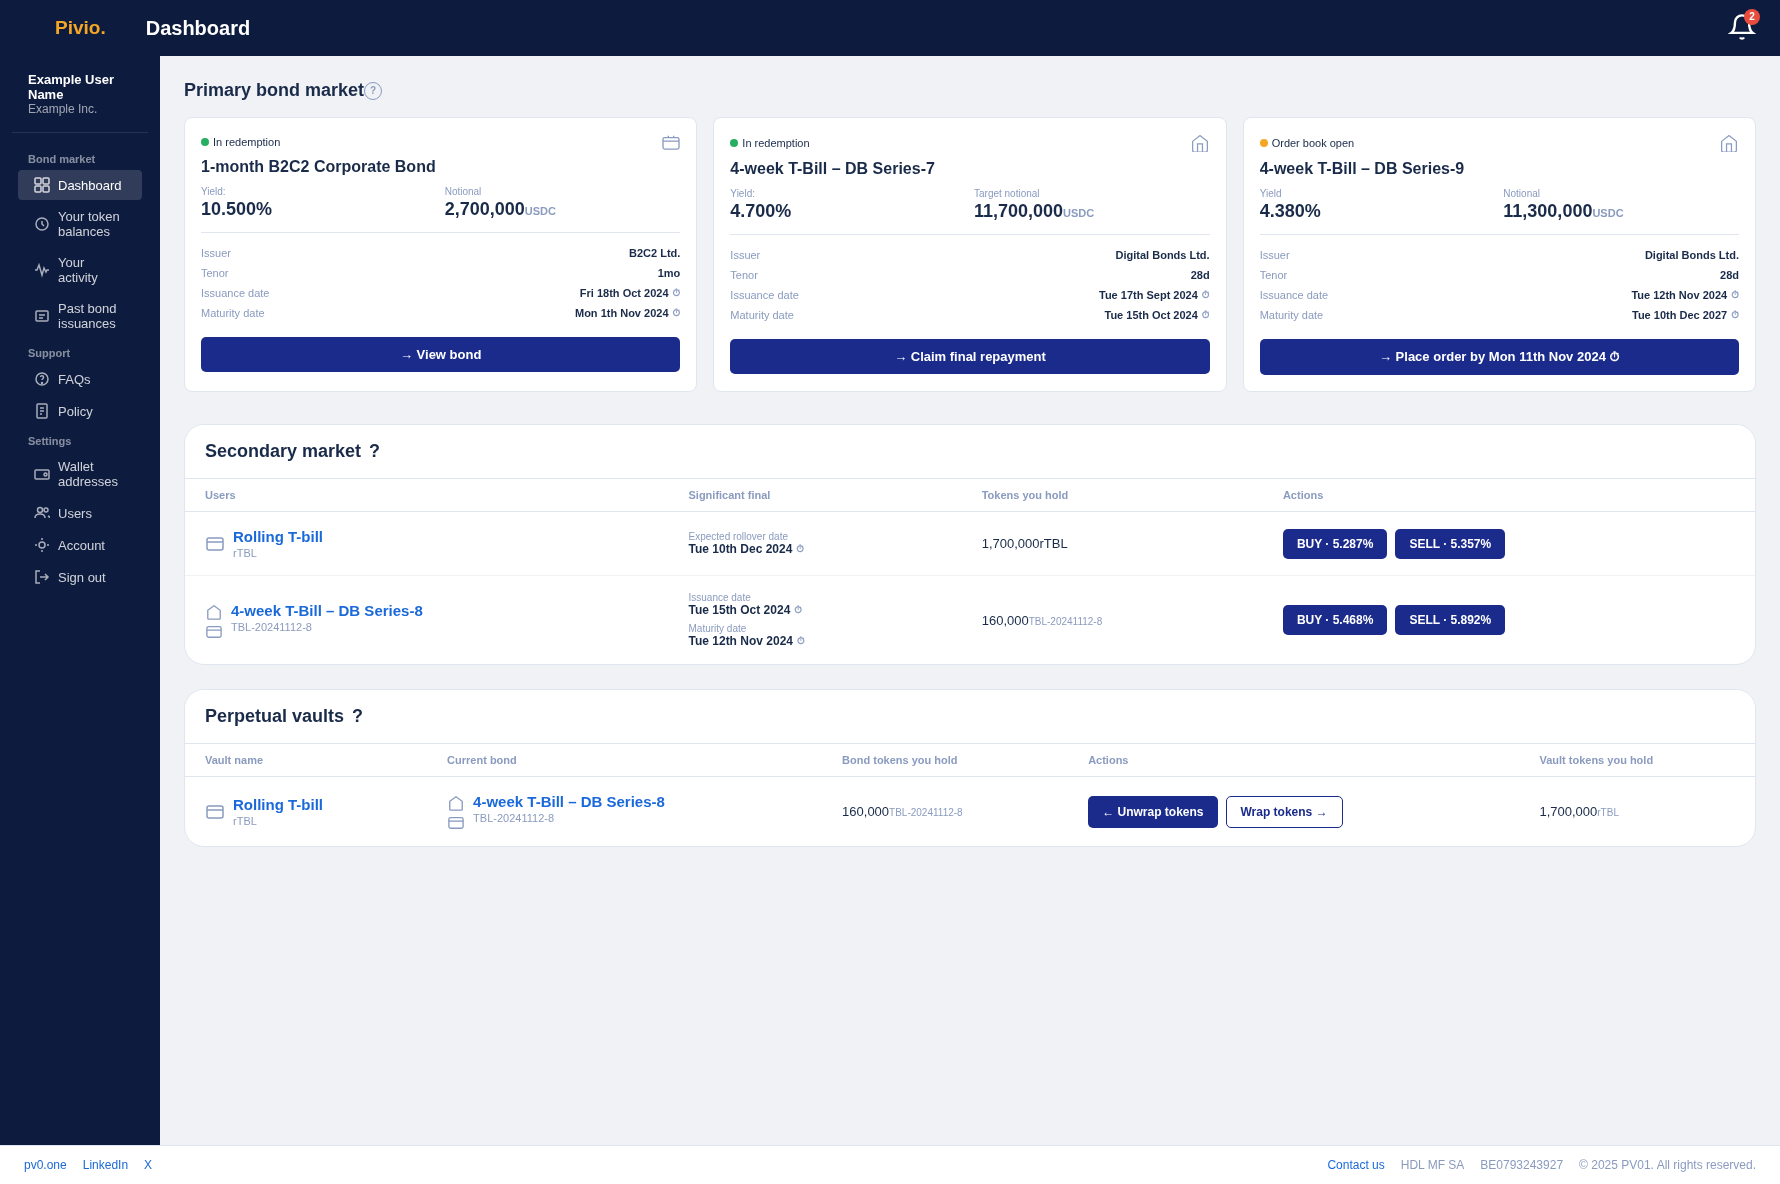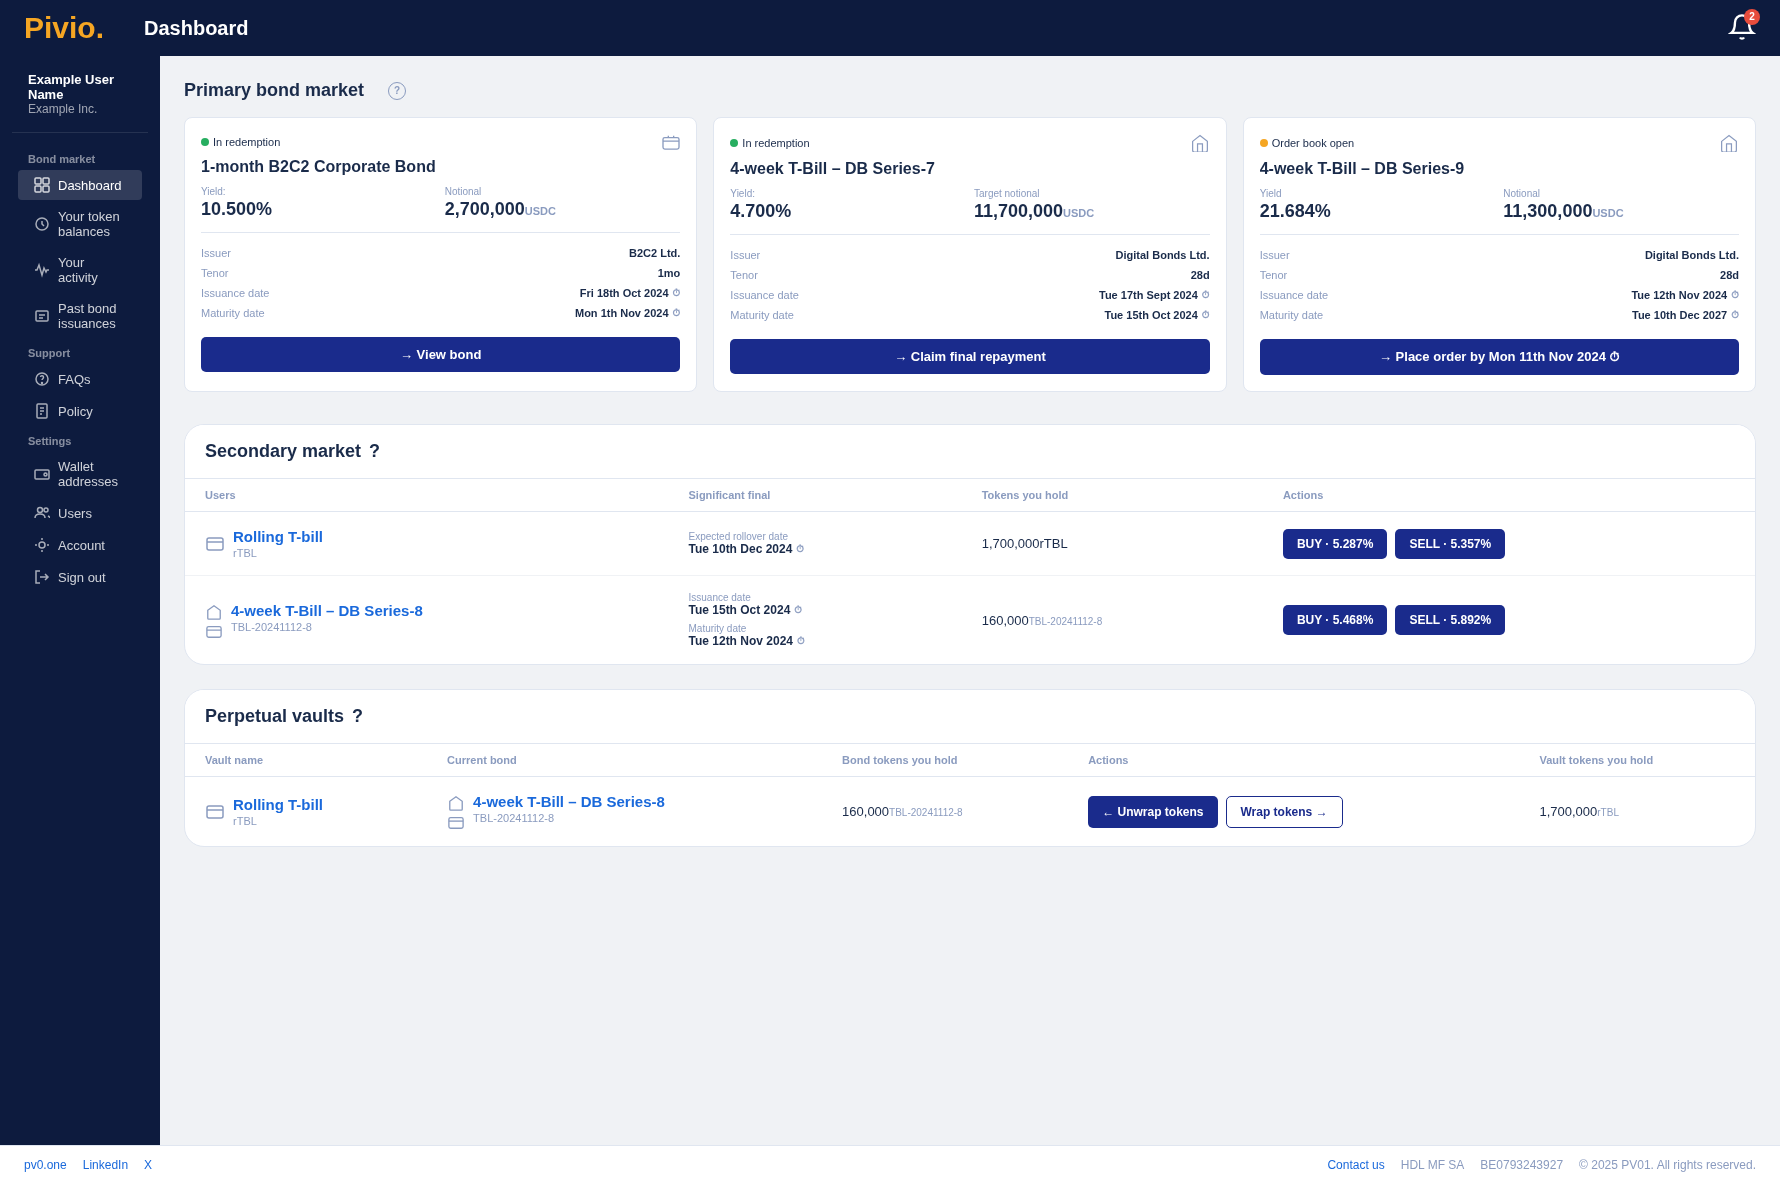--- a/index.html
+++ b/index.html
@@ -1,21 +1,21 @@
 <!DOCTYPE html>
 <html><head>
   <meta charset="utf-8">
   <style>
     * { box-sizing: border-box; margin: 0; padding: 0; }
     body { font-family: -apple-system, BlinkMacSystemFont, 'Segoe UI', sans-serif; background: #f0f2f5; color: #1a2b4a; font-size: 13px; }
 
     
     .app { display: flex; flex-direction: column; min-height: 100vh; }
     .header { background: #0d1b3e; color: white; display: flex; align-items: center; padding: 0 24px; height: 56px; flex-shrink: 0; }
-    .header-logo { font-size: 30px; font-weight: 800; color: #f5a623; margin-right: 40px; }
+    .header-logo { font-size: 19px; font-weight: 800; color: #f5a623; margin-right: 40px; margin-left: 31px; }
     .header-title { font-size: 20px; font-weight: 600; color: white; flex: 1; }
     .header-bell { position: relative; cursor: pointer; }
     .header-bell svg { width: 28px; height: 28px; fill: none; stroke: white; stroke-width: 2; }
     .header-bell-badge { position: absolute; top: -4px; right: -4px; background: #e74c3c; color: white; font-size: 10px; border-radius: 50%; width: 16px; height: 16px; display: flex; align-items: center; justify-content: center; font-weight: 700; }
 
     .body { display: flex; flex: 1; }
 
     
     .sidebar { width: 160px; background: #0d1b3e; color: white; padding: 16px 12px; flex-shrink: 0; display: flex; flex-direction: column; }
     .sidebar-user { padding: 0 16px 16px; border-bottom: 1px solid rgba(255,255,255,0.1); margin-bottom: 12px; }
@@ -24,21 +24,21 @@
     .sidebar-section-label { font-size: 11px; font-weight: 700; color: rgba(255,255,255,0.5); padding: 8px 16px 4px; text-transform: none; }
     .sidebar-item { display: flex; align-items: center; gap: 8px; padding: 7px 16px; cursor: pointer; font-size: 13px; color: rgba(255,255,255,0.8); transition: background 0.15s; border-radius: 4px; margin: 1px 6px; }
     .sidebar-item.active { background: rgba(255,255,255,0.15); color: white; }
     .sidebar-item-icon { width: 16px; height: 16px; flex-shrink: 0; opacity: 0.8; }
     .sidebar-spacer { flex: 1; }
 
     
     .main { flex: 1; padding: 24px; overflow-y: auto; background: #f0f2f5; }
 
     
-    .section-heading { display: flex; align-items: center; gap: 24px; font-size: 18px; font-weight: 700; color: #1a2b4a; margin-bottom: 16px; }
+    .section-heading { display: flex; align-items: center; gap: 0; font-size: 18px; font-weight: 700; color: #1a2b4a; margin-bottom: 16px; }
     .section-heading .info-icon { width: 18px; height: 18px; border-radius: 50%; border: 1.5px solid #8a9bbf; display: flex; align-items: center; justify-content: center; font-size: 10px; color: #8a9bbf; cursor: pointer; }
 
     
     .primary-cards { display: grid; grid-template-columns: repeat(3, 1fr); gap: 16px; margin-bottom: 32px; }
     .bond-card { background: white; border-radius: 8px; padding: 16px; border: 1px solid #e0e6f0; }
     .bond-card-status { display: flex; align-items: center; gap: 6px; font-size: 11px; margin-bottom: 8px; justify-content: space-between; }
     .status-dot { width: 8px; height: 8px; border-radius: 50%; flex-shrink: 0; }
     .status-dot.green { background: #27ae60; }
     .status-dot.yellow { background: #f5a623; }
     .bond-card-title { font-size: 16px; font-weight: 700; color: #1a2b4a; margin-bottom: 10px; }
@@ -303,21 +303,21 @@
             </div>
             <svg width="20" height="18" viewBox="0 0 24 22" fill="none" stroke="#8a9bbf" stroke-width="1.5">
                 <path d="M3 9l9-7 9 7v11a2 2 0 0 1-2 2H5a2 2 0 0 1-2-2z"></path>
                 <polyline points="9,22 9,12 15,12 15,22"></polyline>
               </svg>
           </div>
           <div class="bond-card-title">4-week T-Bill – DB Series-9</div>
           <div class="bond-card-metrics">
             <div>
               <div class="metric-label">Yield</div>
-              <div class="metric-value">21.684%</div>
+              <div class="metric-value">4.380%</div>
             </div>
             <div>
               <div class="metric-label">Notional</div>
               <div class="metric-value"><span>11,300,000</span><span class="unit">USDC</span></div>
             </div>
           </div>
           <hr class="bond-card-divider">
           <div class="bond-card-row">
               <span class="bond-card-row-label">Issuer</span>
               <span class="bond-card-row-value">Digital Bonds Ltd.</span>

